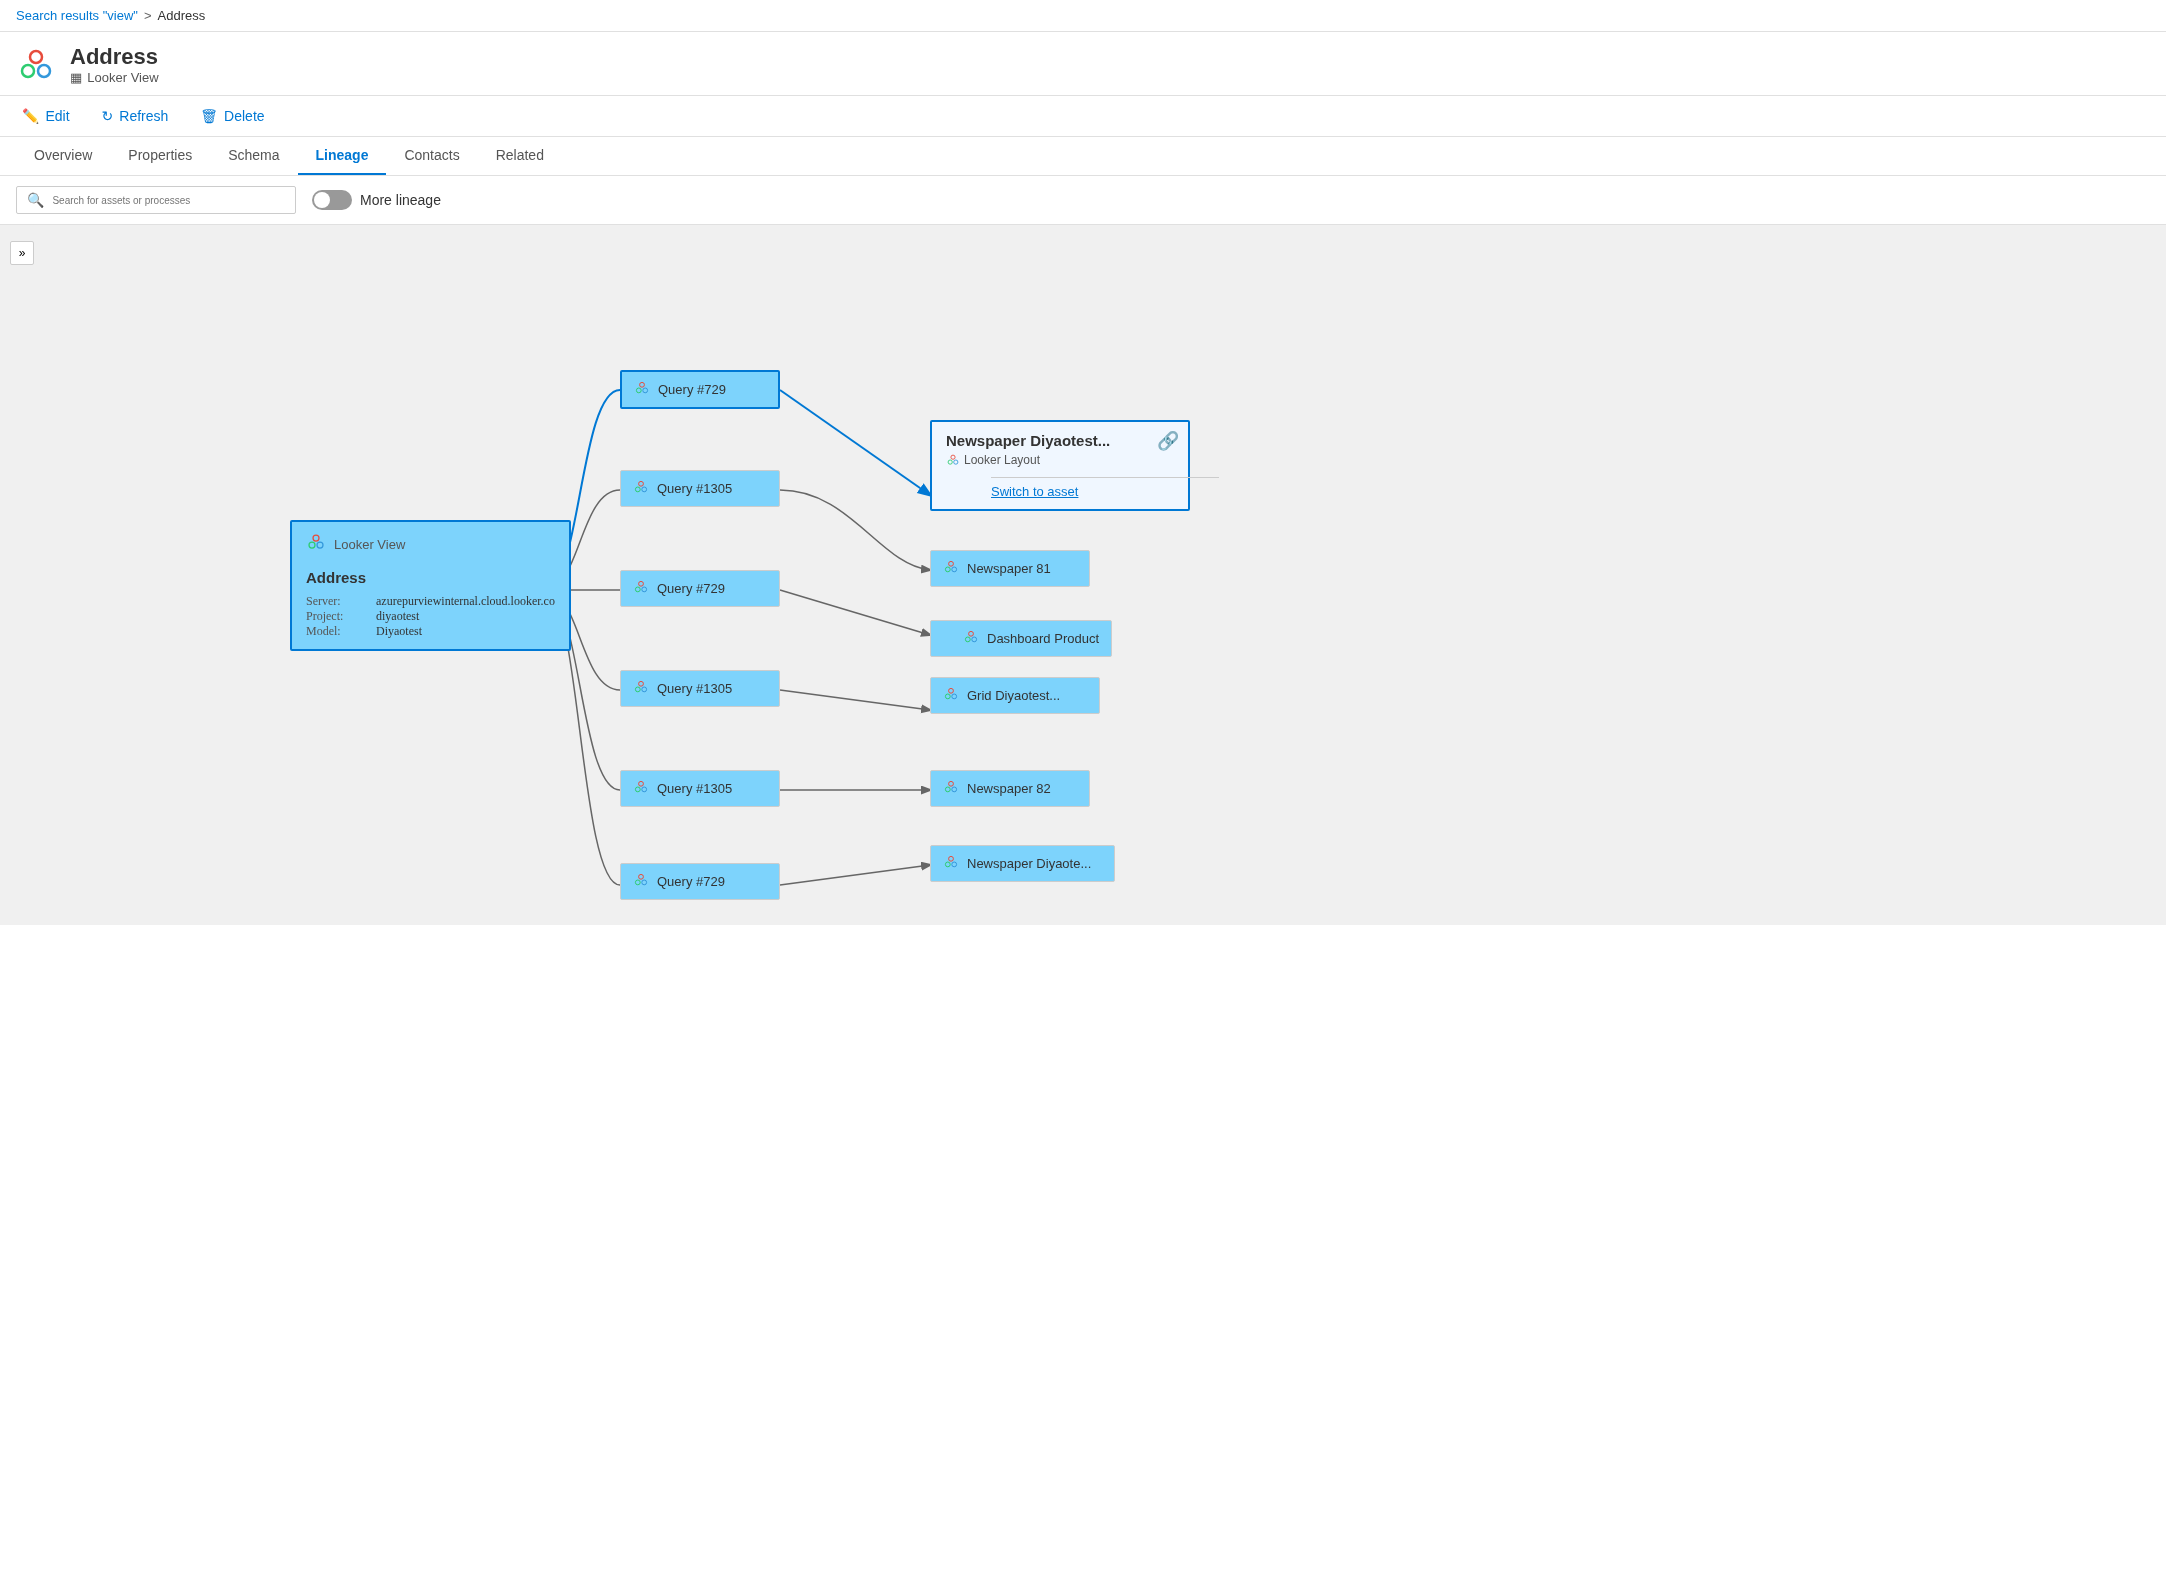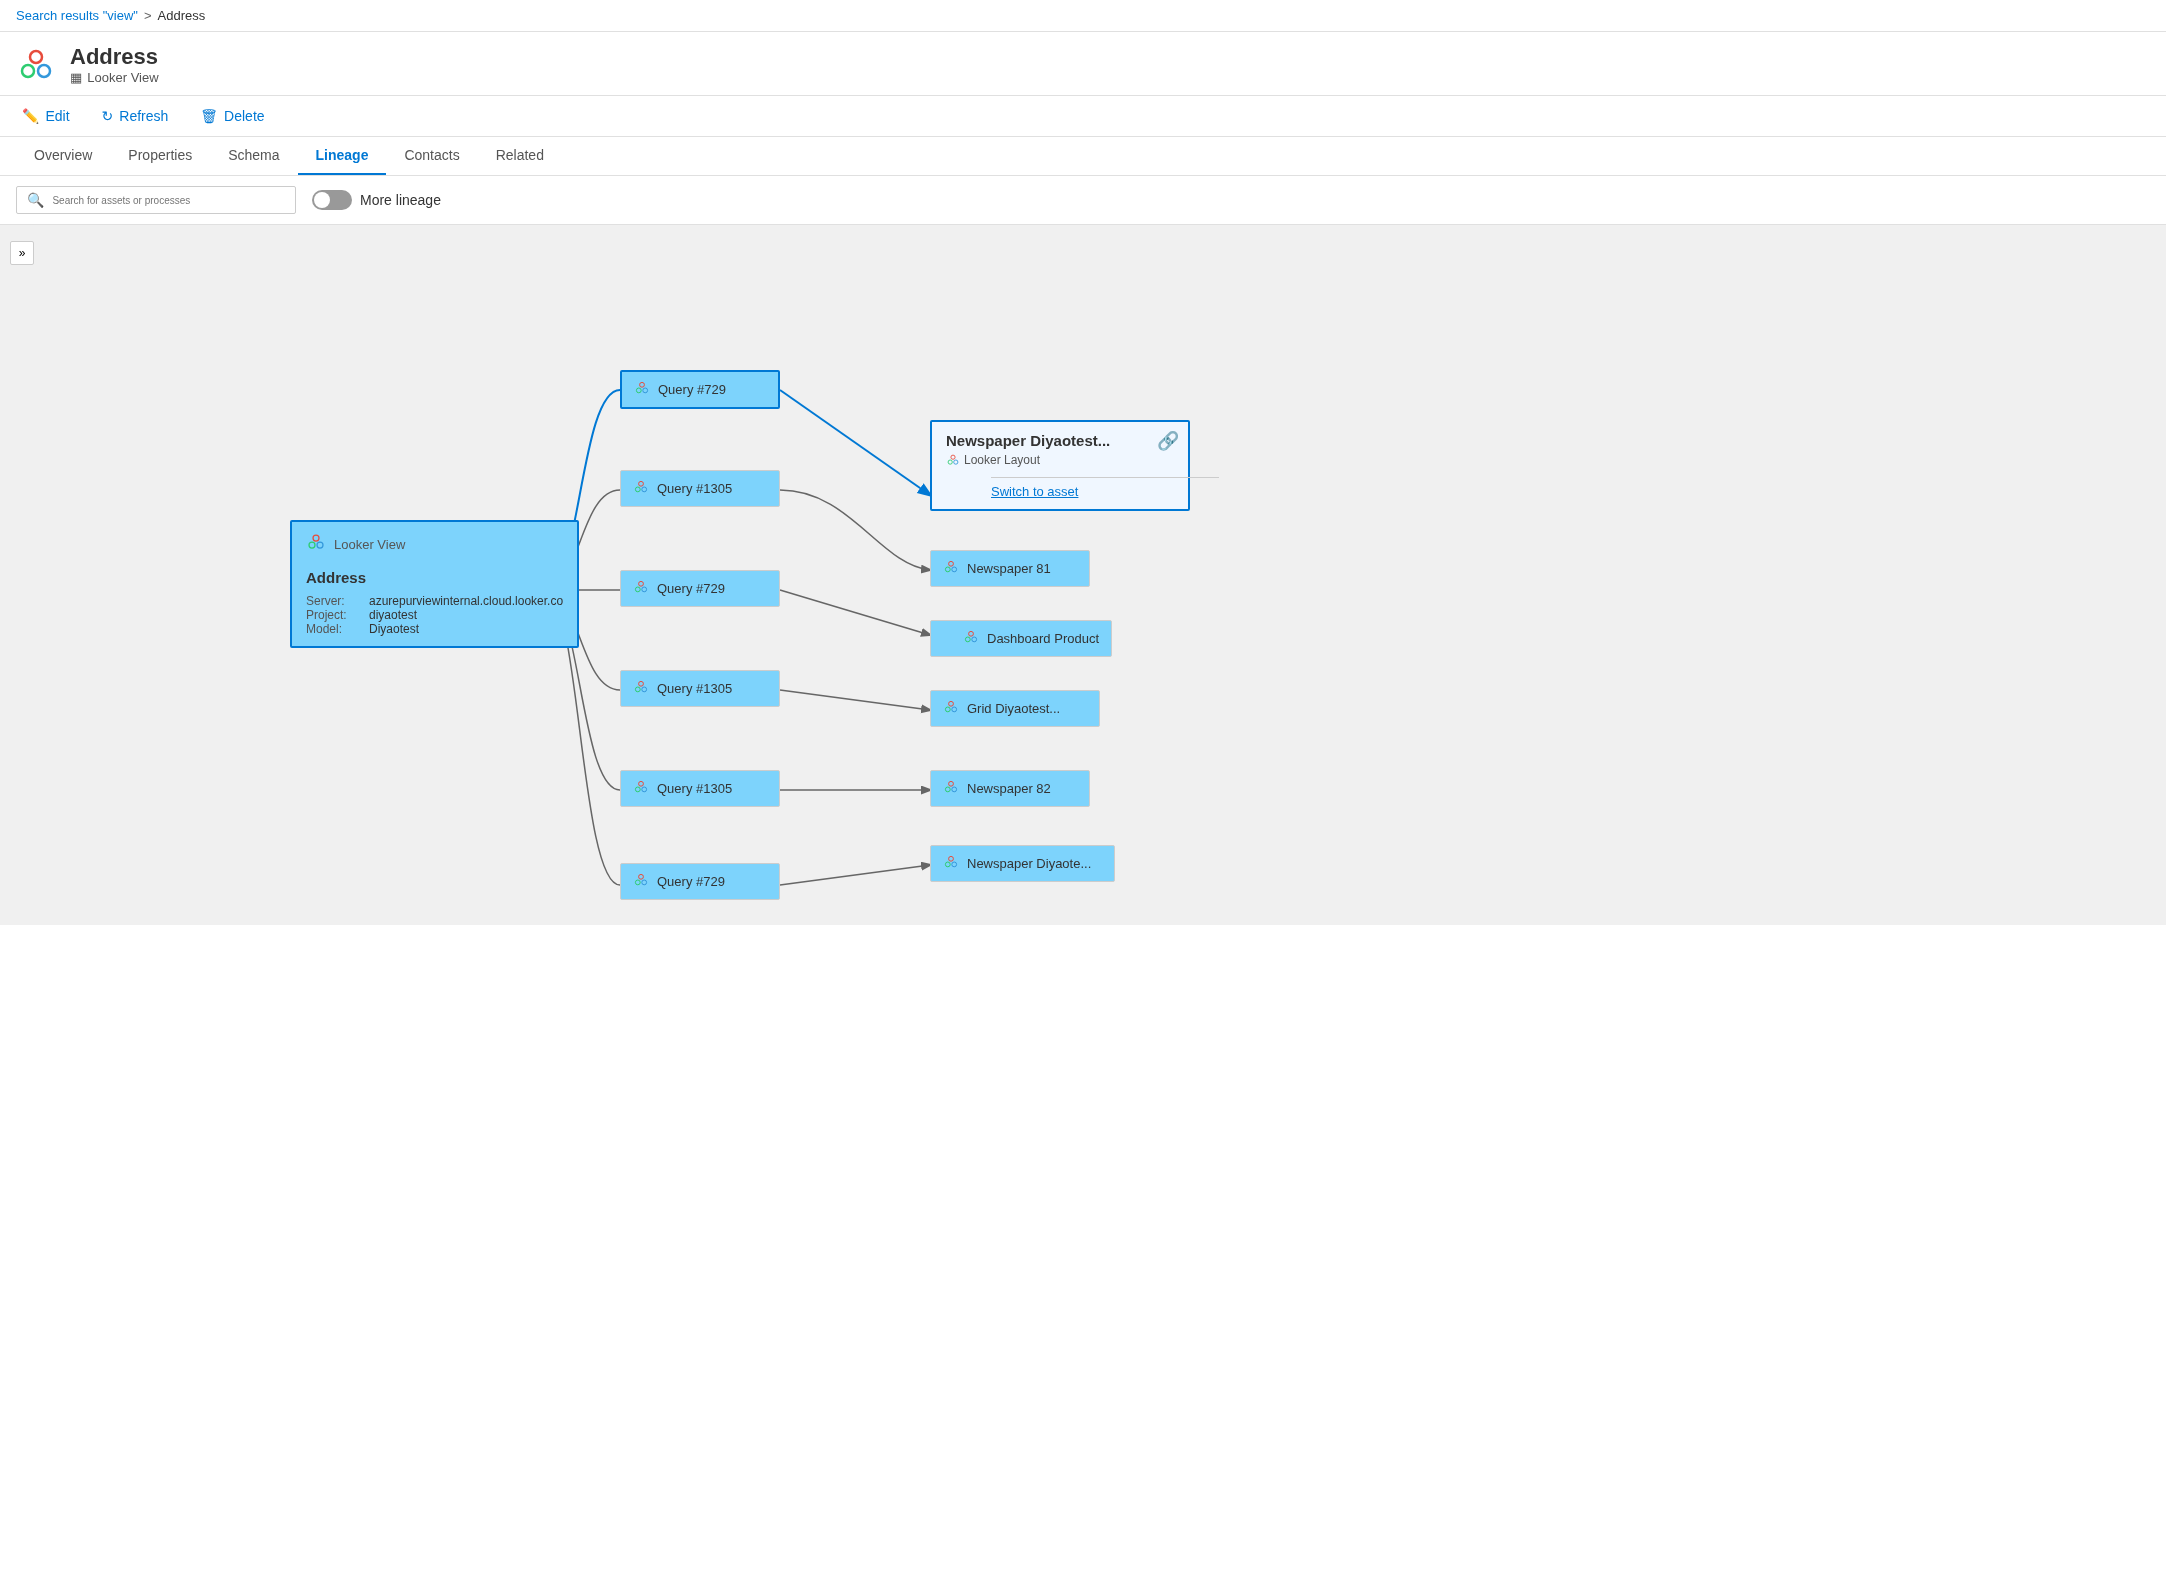--- a/index.html
+++ b/index.html
@@ -171,21 +171,21 @@
       top: 8px; right: 8px;
       color: #0078d4;
     }
     .node-label { font-size: 13px; }
 
     .source-main-header {
       display: flex; align-items: center; gap: 8px; margin-bottom: 4px;
     }
     .source-main-title { font-weight: 700; font-size: 15px; }
     .source-main-meta { font-size: 12px; color: #555; width: 100%; }
-    .meta-row { display: flex; gap: 8px; }
+    .meta-row { display: flex; gap: 15px; font-family: Liberation Serif, serif; }
     .meta-label { color: #555; min-width: 55px; }
     .meta-value { color: #333; }
 
     .query-node {
       border: 2px solid #0078d4;
     }
   </style>
 </head>
 <body>
 
@@ -412,21 +412,21 @@
     <span>
       <svg width="16" height="16" viewBox="0 0 40 40">
           <circle cx="20" cy="12" r="6" fill="none" stroke="#e74c3c" stroke-width="2.5"></circle>
           <circle cx="12" cy="26" r="6" fill="none" stroke="#2ecc71" stroke-width="2.5"></circle>
           <circle cx="28" cy="26" r="6" fill="none" stroke="#3498db" stroke-width="2.5"></circle>
         </svg>
     </span>
     <span class="node-label">Dashboard Product</span>
   </div>
 
-  <div class="node-box" style="left:930px; top:465px; min-width:170px;">
+  <div class="node-box" style="left:930px; top:452px; min-width:170px;">
     <span>
       <svg width="16" height="16" viewBox="0 0 40 40">
           <circle cx="20" cy="12" r="6" fill="none" stroke="#e74c3c" stroke-width="2.5"></circle>
           <circle cx="12" cy="26" r="6" fill="none" stroke="#2ecc71" stroke-width="2.5"></circle>
           <circle cx="28" cy="26" r="6" fill="none" stroke="#3498db" stroke-width="2.5"></circle>
         </svg>
     </span>
     <span class="node-label">Grid Diyaotest...</span>
   </div>
 

